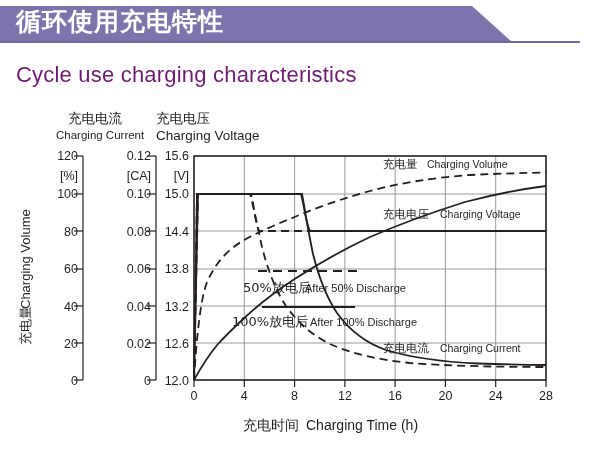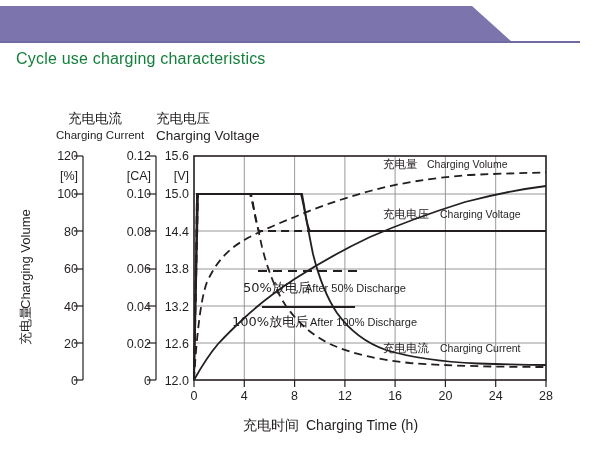--- a/index.html
+++ b/index.html
@@ -15,22 +15,22 @@
   #banner-wrap{position:absolute;left:0;top:0;width:600px;height:52px;}
   #banner-title{
     position:absolute;left:16px;top:7px;
     font-size:25px;font-weight:bold;color:#ffffff;
     letter-spacing:1px;line-height:30px;
     white-space:nowrap;
     font-family:"DejaVu Sans","Liberation Sans",sans-serif;
   }
   
   #subtitle{
-    position:absolute;left:16px;top:50px;
-    font-size:16px;color:#15803d;letter-spacing:0.2px;
+    position:absolute;left:16px;top:62px;
+    font-size:22px;color:#701a75;letter-spacing:0.2px;
     white-space:nowrap;
   }
   
   #chart{position:absolute;left:0;top:95px;}
   .axtxt{font-family:"Liberation Sans","DejaVu Sans",sans-serif;fill:#231f20;}
   .tick{font-size:12.5px;}
   .hdr-cn{font-size:13.5px;font-family:"DejaVu Sans","Liberation Sans",sans-serif;}
   .hdr-en{font-size:11.5px;}
   .hdr-en-big{font-size:13.5px;}
   .annot-cn{font-size:11.5px;font-family:"DejaVu Sans","Liberation Sans",sans-serif;}
@@ -43,20 +43,21 @@
   .ylab-cn{font-size:13px;font-family:"DejaVu Sans","Liberation Sans",sans-serif;}
 </style>
 </head>
 <body>
 
 <div id="banner-wrap">
   <svg width="600" height="52">
     <polygon points="0,6 472,6 512,42 0,42" fill="#7b74ad"></polygon>
     <rect x="0" y="41" width="580" height="2" fill="#6f6aa2"></rect>
   </svg>
+  <div id="banner-title">循环使用充电特性</div>
 </div>
 
 <div id="subtitle">Cycle use charging characteristics</div>
 
 <svg id="chart" width="600" height="356">
 
   <g>
     <text class="axtxt hdr-cn" x="68" y="28">充电电流</text>
     <text class="axtxt hdr-en" x="56" y="44">Charging Current</text>
     <text class="axtxt hdr-cn" x="156" y="28">充电电压</text>

